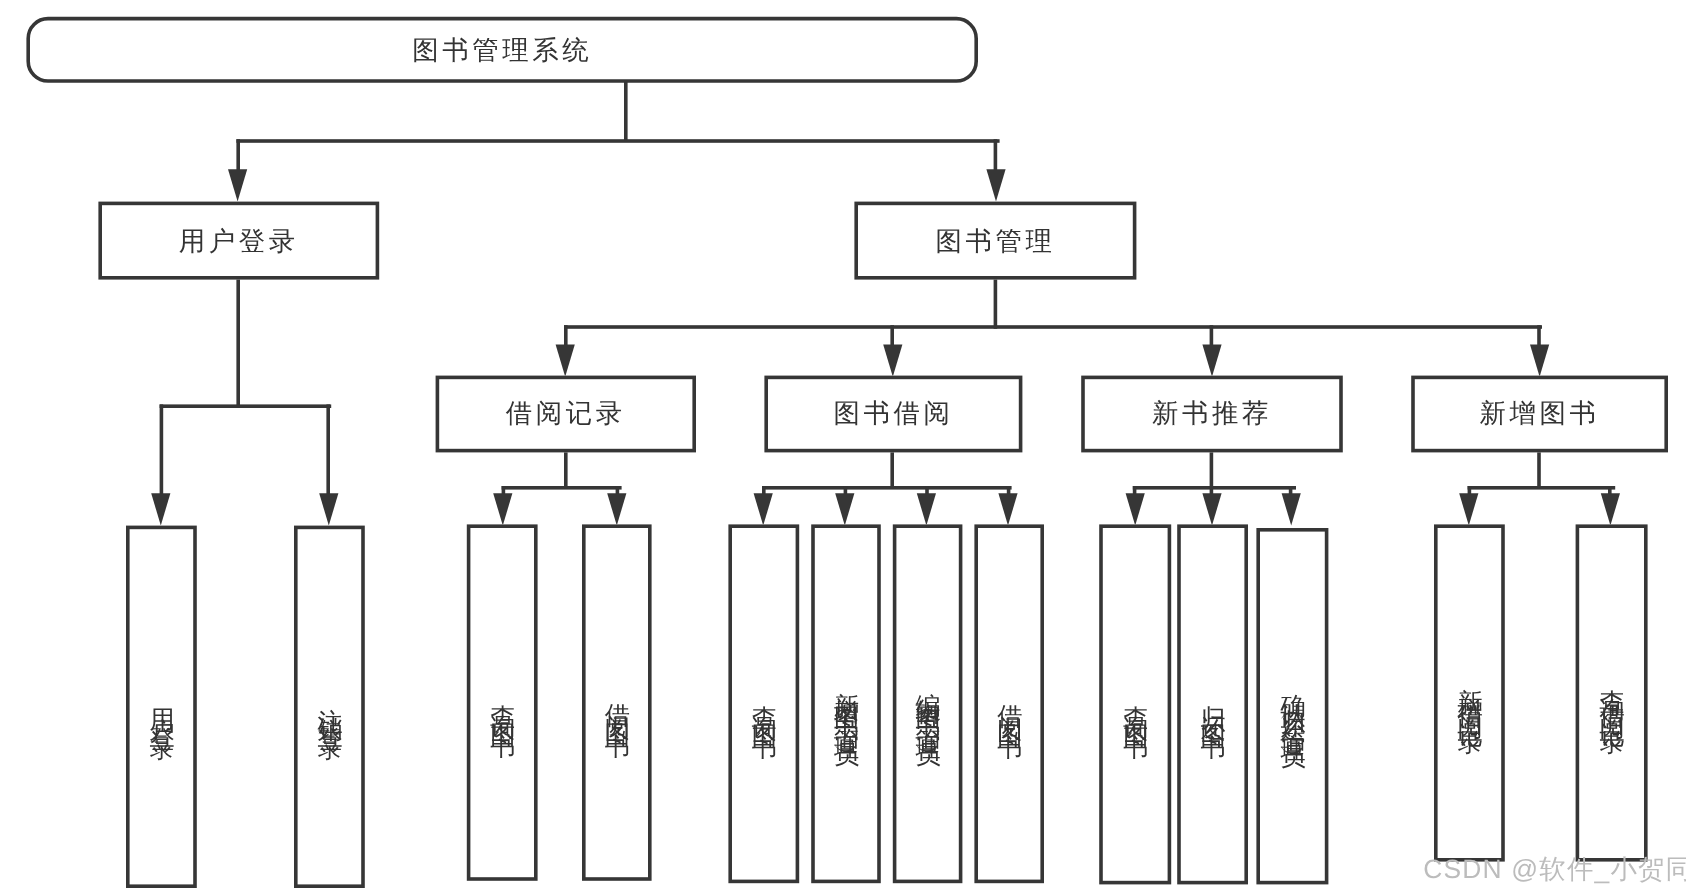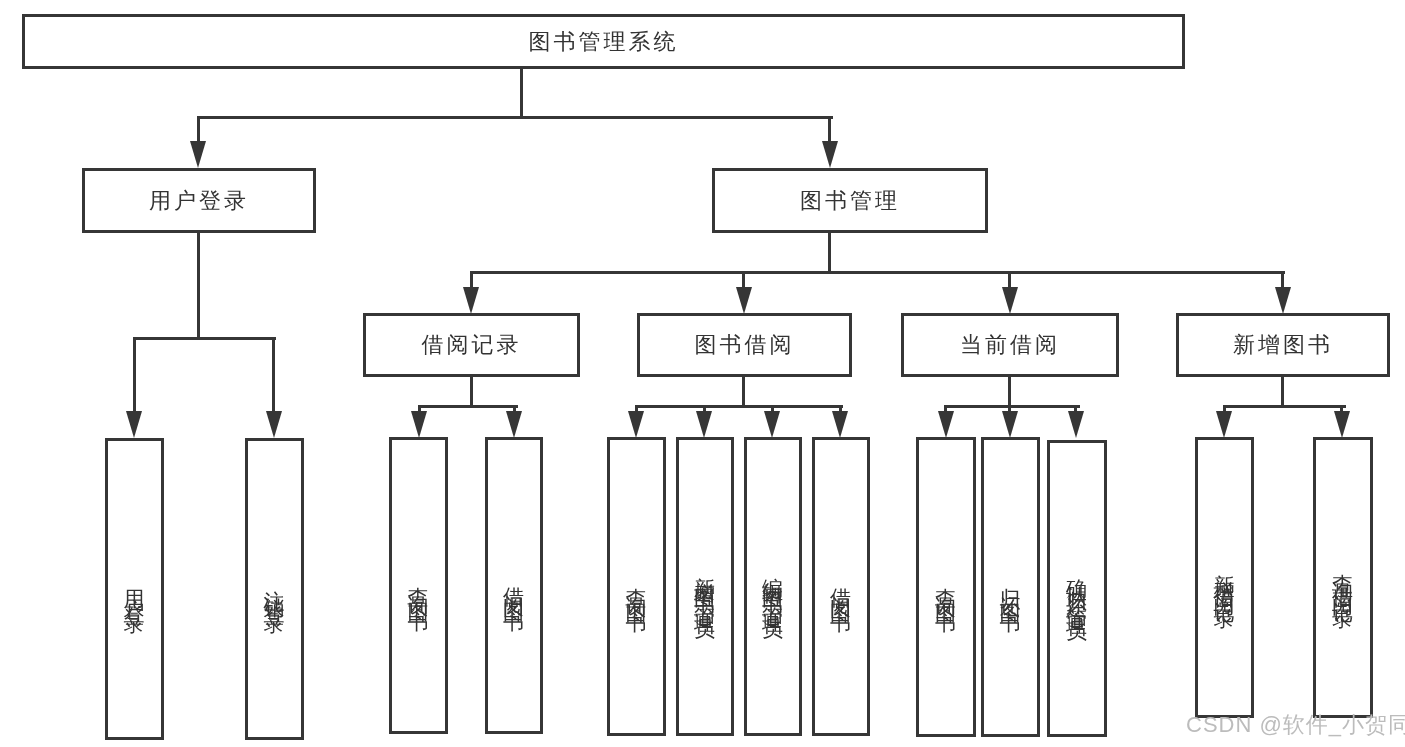--- a/index.html
+++ b/index.html
@@ -110,28 +110,28 @@
   <div class="arr" style="left:1002px;top:411px;"></div>
   <div class="arr" style="left:1068px;top:411px;"></div>
 
   <div class="vline" style="left:1281px;top:376px;height:31px;"></div>
   <div class="hline" style="left:1223px;top:405px;width:123px;"></div>
   <div class="vline" style="left:1223px;top:405px;height:8px;"></div>
   <div class="vline" style="left:1340px;top:405px;height:8px;"></div>
   <div class="arr" style="left:1216px;top:411px;"></div>
   <div class="arr" style="left:1334px;top:411px;"></div>
 
-  <div class="box" style="left:22px;top:14px;width:1163px;height:55px;">图书管理系统</div>
+  <div class="box" style="left:22px;top:14px;width:793px;height:55px;border-radius:18px;">图书管理系统</div>
 
   <div class="box" style="left:82px;top:168px;width:234px;height:65px;">用户登录</div>
-  <div class="box" style="left:712px;top:168px;width:276px;height:65px;">图书管理</div>
+  <div class="box" style="left:712px;top:168px;width:235px;height:65px;">图书管理</div>
 
   <div class="box" style="left:363px;top:313px;width:217px;height:64px;">借阅记录</div>
   <div class="box" style="left:637px;top:313px;width:215px;height:64px;">图书借阅</div>
-  <div class="box" style="left:901px;top:313px;width:218px;height:64px;">当前借阅</div>
+  <div class="box" style="left:901px;top:313px;width:218px;height:64px;">新书推荐</div>
   <div class="box" style="left:1176px;top:313px;width:214px;height:64px;">新增图书</div>
 
   <div class="box vbox" style="left:105px;top:438px;width:59px;height:302px;">用户登录</div>
   <div class="box vbox" style="left:245px;top:438px;width:59px;height:302px;">注销登录</div>
 
   <div class="box vbox" style="left:389px;top:437px;width:59px;height:297px;">查询图书</div>
   <div class="box vbox" style="left:485px;top:437px;width:58px;height:297px;">借阅图书</div>
 
   <div class="box vbox" style="left:607px;top:437px;width:59px;height:299px;">查询图书</div>
   <div class="box vbox" style="left:676px;top:437px;width:58px;height:299px;letter-spacing:6px;">新增图书（管理员）</div>

